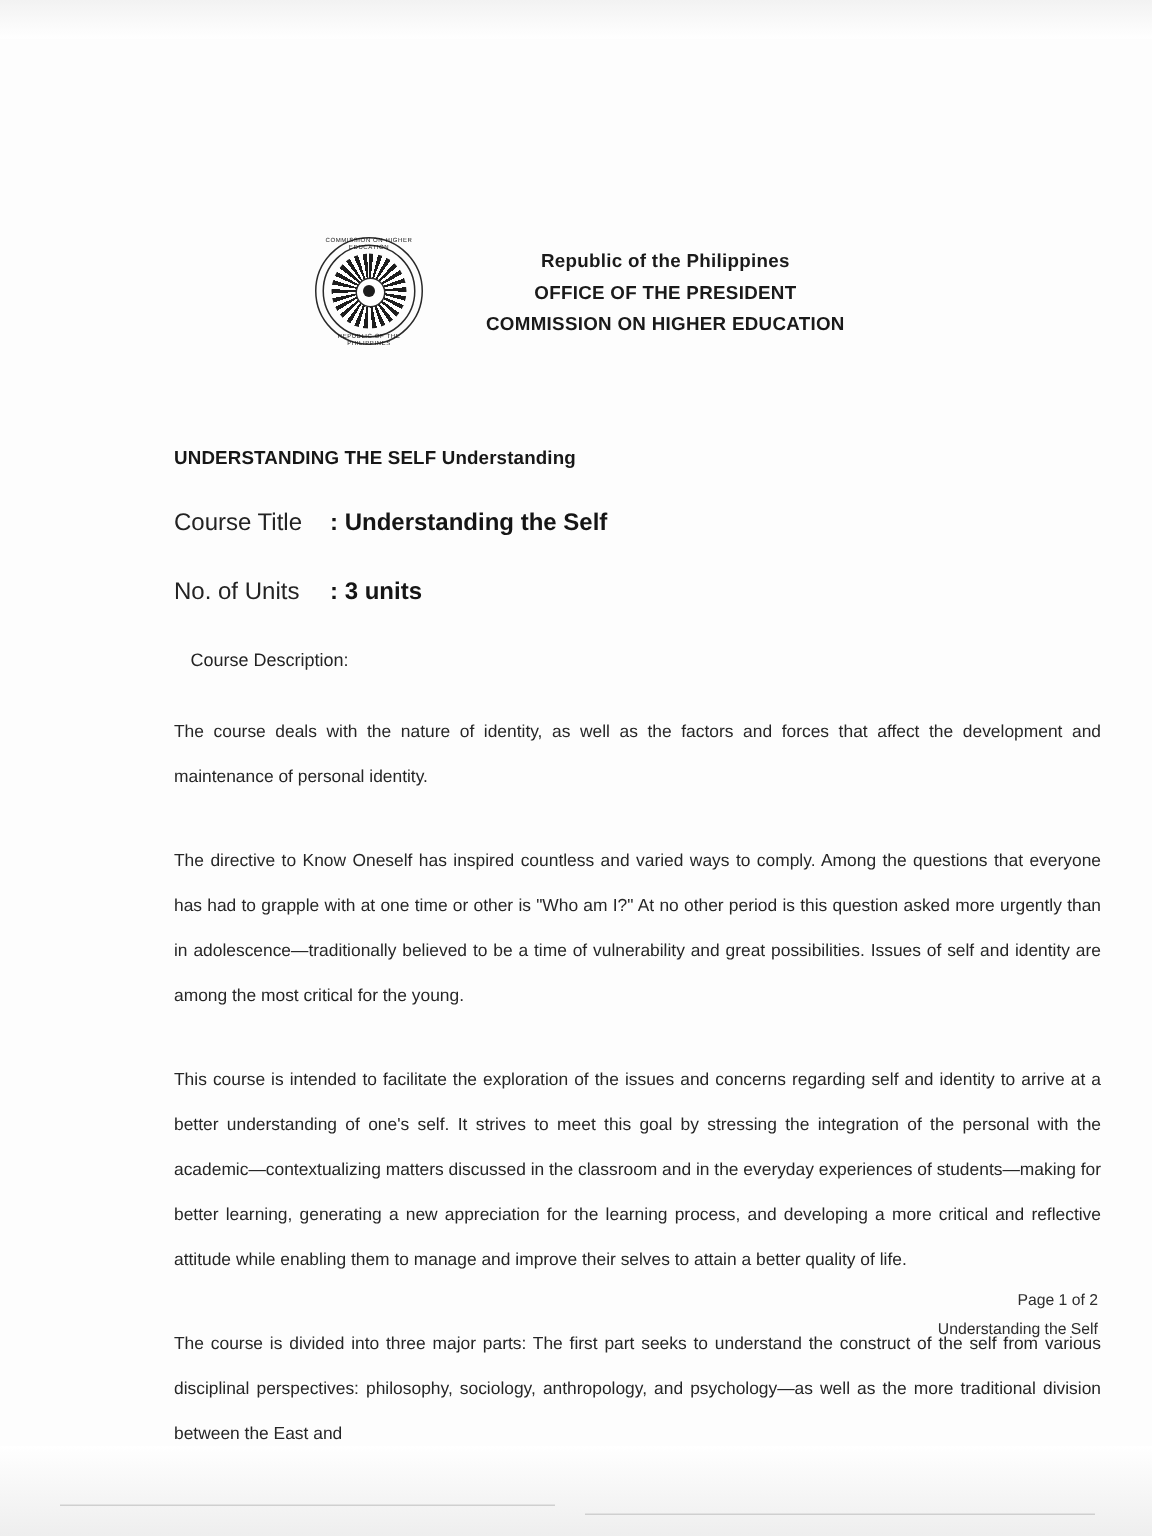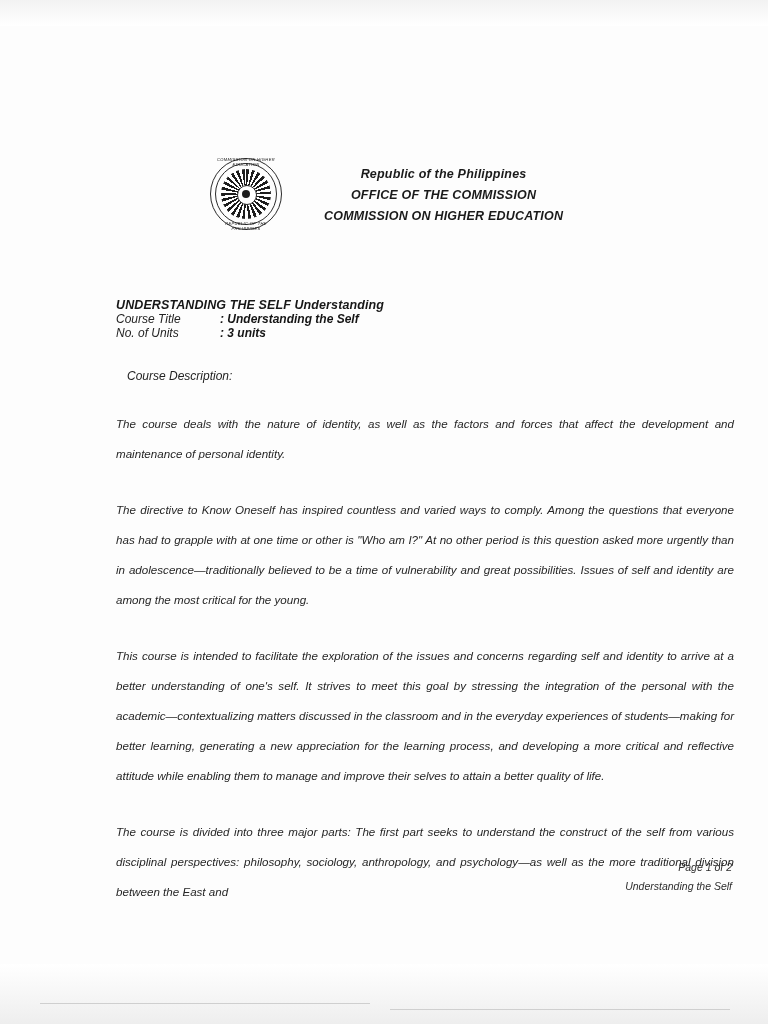--- a/index.html
+++ b/index.html
@@ -15,21 +15,20 @@
     position: relative;
     overflow: hidden;
   }
   .page {
     position: absolute;
     left: 0;
     top: 0;
     width: 768px;
     height: 1024px;
     background: #fdfdfd;
-    font-style: italic;
   }
   
   .scan-shade-top {
     position: absolute;
     left: 0; top: 0; width: 768px; height: 26px;
     background: linear-gradient(to bottom, #f2f2f2, #ffffff);
   }
   .scan-shade-bottom {
     position: absolute;
     left: 0; bottom: 0; width: 768px; height: 60px;
@@ -119,21 +118,22 @@
   .header-lines .line1 { font-weight: bold; }
 
   .doc-title {
     margin-top: 68px;
     font-size: 12.5px;
     font-weight: bold;
     letter-spacing: 0.1px;
     color: #171717;
   }
   .field-row {
-    font-size: 12px;
+    margin-top: 28px;
+    font-size: 16px;
     display: flex;
     color: #232323;
   }
   .field-label {
     width: 104px;
     flex: 0 0 auto;
   }
   .field-value {
     font-weight: bold;
     color: #151515;
@@ -179,21 +179,21 @@
         <div class="ring ring1"></div>
         <div class="ring ring2"></div>
         <div class="sun"></div>
         <div class="core"></div>
         <div class="core-dot"></div>
         <div class="seal-text-top">COMMISSION ON HIGHER EDUCATION</div>
         <div class="seal-text-bottom">REPUBLIC OF THE PHILIPPINES</div>
       </div>
       <div class="header-lines">
         <div class="line1">Republic of the Philippines</div>
-        <div class="line2">OFFICE OF THE COMMISSION</div>
+        <div class="line2">OFFICE OF THE PRESIDENT</div>
         <div class="line3">COMMISSION ON HIGHER EDUCATION</div>
       </div>
     </div>
 
     <div class="doc-title">UNDERSTANDING THE SELF Understanding</div>
 
     <div class="field-row">
       <div class="field-label">Course Title</div>
       <div class="field-value">: Understanding the Self</div>
     </div>

